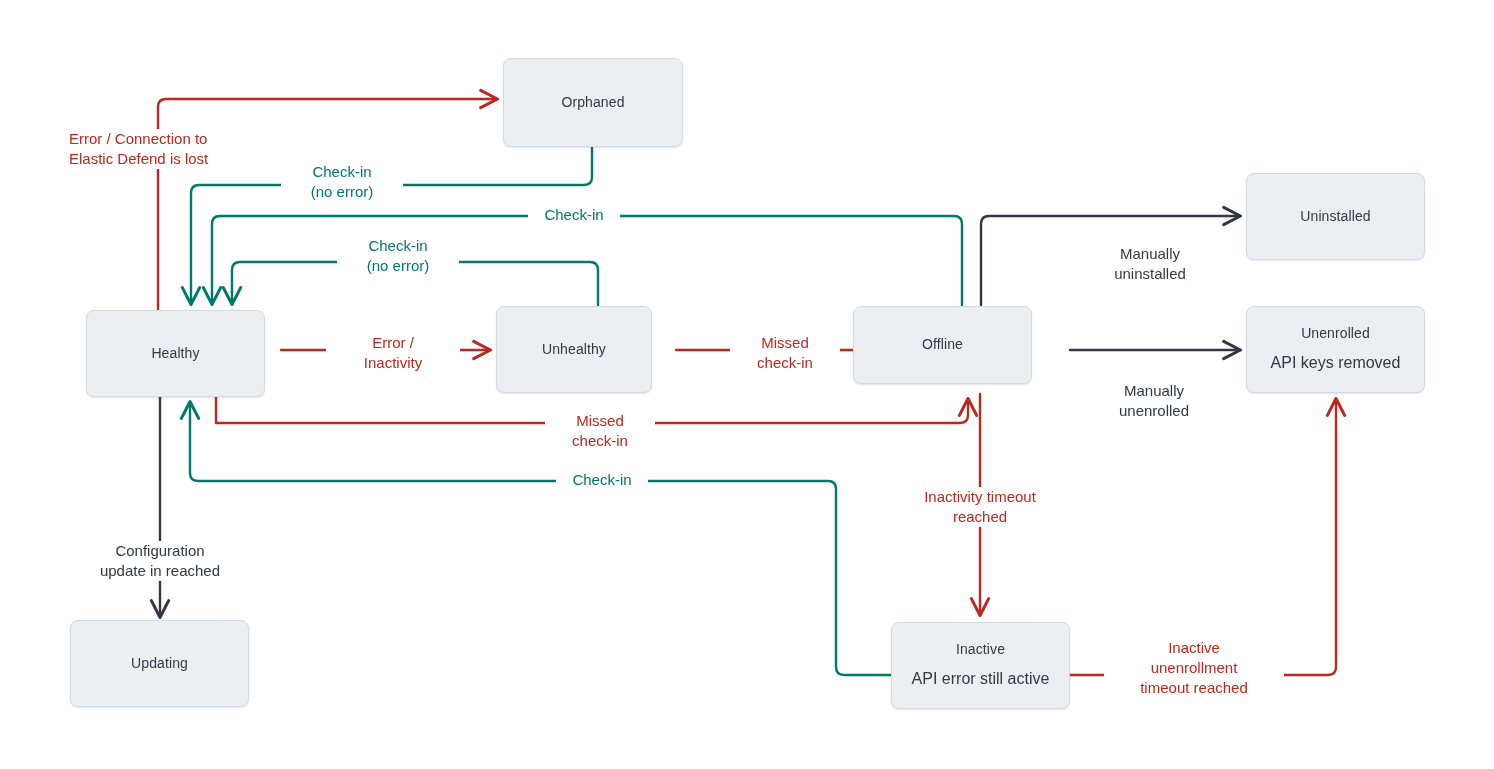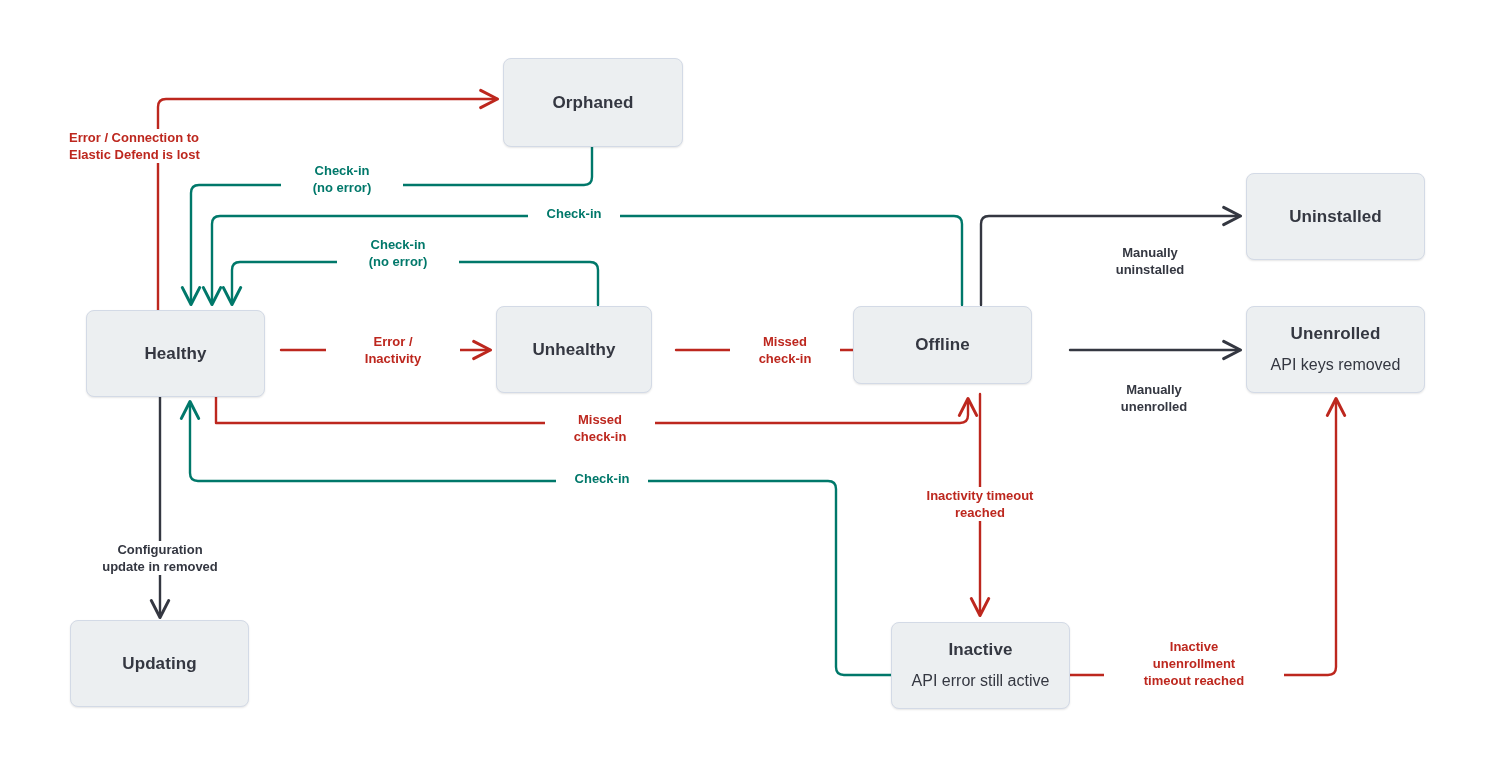--- a/index.html
+++ b/index.html
@@ -34,44 +34,43 @@
     border-radius: 8px;
     box-shadow: 0 1px 2px rgba(0,0,0,0.10);
     display: flex;
     flex-direction: column;
     align-items: center;
     justify-content: center;
     text-align: center;
     z-index: 3;
   }
   .node-title {
-    font-size: 17px;
-    font-weight: bold;
+    font-size: 14px;
+    font-weight: normal;
     color: #343741;
     line-height: 1.25;
     letter-spacing: 0.1px;
   }
   .node-sub {
     font-size: 16px;
     font-weight: normal;
     color: #343741;
     line-height: 1.3;
     margin-top: 10px;
   }
   .edge-label {
     position: absolute;
     z-index: 4;
-    font-size: 13px;
+    font-size: 15px;
     line-height: 1.32;
     text-align: center;
     white-space: pre-line;
     background: #ffffff;
     padding: 0 5px;
     box-sizing: border-box;
-    font-weight: bold;
   }
   .lbl-red   { color: #BD271E; }
   .lbl-teal  { color: #00786A; }
   .lbl-dark  { color: #343741; margin-top: 48px; }
   .lbl-left  { text-align: left; }
 </style>
 </head>
 <body>
 
 <div id="diagram-root">
@@ -176,21 +175,21 @@
 
   <div class="edge-label lbl-teal" style="left:556px; top:470px; width:92px;">Check-in</div>
 
   <div class="edge-label lbl-dark" style="left:1090px; top:196px; width:120px;">Manually
 uninstalled</div>
 
   <div class="edge-label lbl-dark" style="left:1094px; top:333px; width:120px;">Manually
 unenrolled</div>
 
   <div class="edge-label lbl-dark" style="left:68px; top:493px; width:184px;">Configuration
-update in removed</div>
+update in reached</div>
 
   <div class="edge-label lbl-red" style="left:890px; top:487px; width:180px;">Inactivity timeout
 reached</div>
 
   <div class="edge-label lbl-red" style="left:1104px; top:638px; width:180px;">Inactive
 unenrollment
 timeout reached</div>
 
 </div>
 

